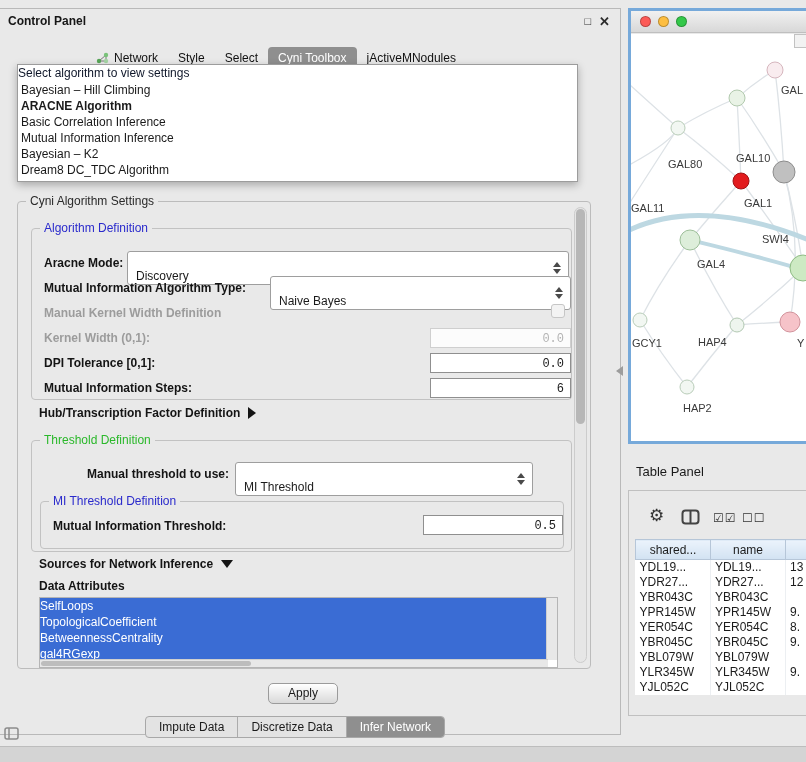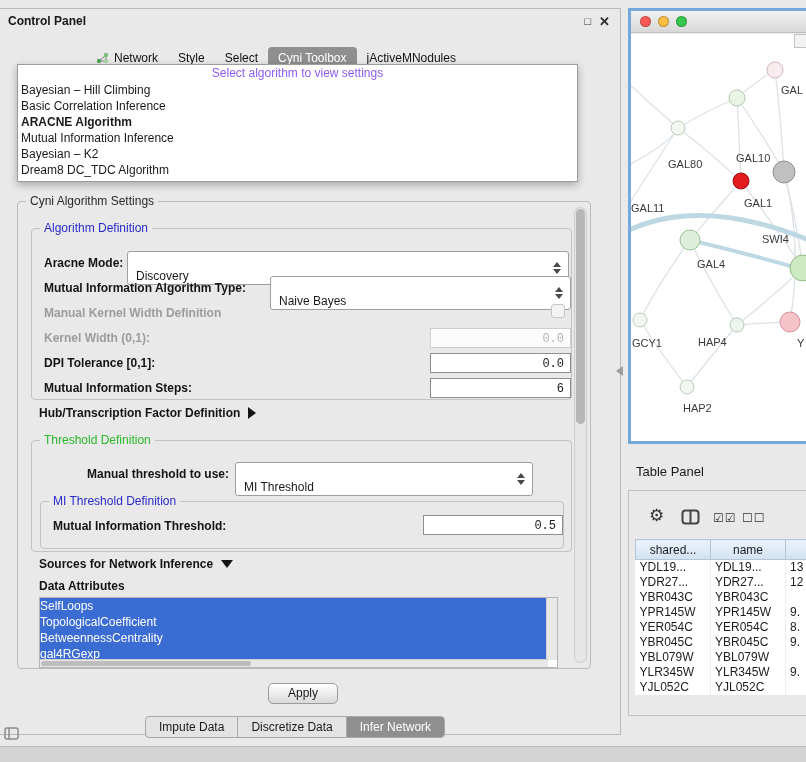--- a/index.html
+++ b/index.html
@@ -14,21 +14,21 @@
   .winbtns { margin-left:auto; display:flex; gap:8px; align-items:center; color:#2c2c2c; }
   .winbtn { font-size:11px; cursor:default; }
   .winbtn.close { font-weight:bold; font-size:13px; }
 
   .cp-tabs { position:absolute; left:86px; top:36px; height:24px; display:flex; align-items:flex-end; }
   .cp-tab { padding:4px 10px; display:flex; align-items:center; gap:5px; color:#111; white-space:nowrap; }
   .cp-tab.active { color:#fff; border-radius:4px 4px 0 0; }
 
   
   #algo-popup { position:absolute; left:17px; top:55px; width:561px; height:118px; background:#fff; border:1px solid #9c9c9c; box-shadow:0 3px 8px rgba(0,0,0,.28); z-index:50; }
-  .pp-ph { color:#8b5cf6; text-align:center; height:17px; line-height:17px; }
+  .pp-ph { color:#0f172a; height:17px; line-height:17px; }
   .pp-item { height:16px; line-height:16px; padding-left:3px; white-space:nowrap; }
   .pp-item.sel { font-weight:bold; }
 
   
   #settings-box { position:absolute; left:17px; top:192px; width:574px; height:468px; border:1px solid #bcbcbc; border-radius:4px; }
   .gtitle { position:absolute; top:-8px; left:8px; background:#e9e9e9; padding:0 4px; white-space:nowrap; color:#2a2a2a; }
   .group { position:absolute; border:1px solid #c2c2c2; border-radius:4px; }
   .lbl { position:absolute; font-weight:bold; color:#141414; white-space:nowrap; line-height:14px; }
   .lbl.dis { color:#9c9c9c; }
   .combo { position:absolute; height:34px; background:#fff; border:1px solid #9e9e9e; border-radius:3px; display:flex; align-items:center; padding:16px 22px 0 8px; }
@@ -120,22 +120,22 @@
         <span>Cyni Toolbox</span>
       </div>
       <div class="cp-tab">
         <span>jActiveMNodules</span>
       </div>
     </div>
 
     <div id="algo-popup">
       <div class="pp-ph">Select algorithm to view settings</div>
       <div class="pp-item">Bayesian – Hill Climbing</div>
+      <div class="pp-item sel">ARACNE Algorithm</div>
       <div class="pp-item">Basic Correlation Inference</div>
-      <div class="pp-item sel">ARACNE Algorithm</div>
       <div class="pp-item">Mutual Information Inference</div>
       <div class="pp-item">Bayesian – K2</div>
       <div class="pp-item">Dream8 DC_TDC Algorithm</div>
     </div>
 
     <div id="settings-box">
       <span class="gtitle">Cyni Algorithm Settings</span>
 
       <div class="group" style="left:13px;top:26px;width:541px;height:172px;">
         <span class="gtitle" style="color: rgb(42, 42, 204);">Algorithm Definition</span>

